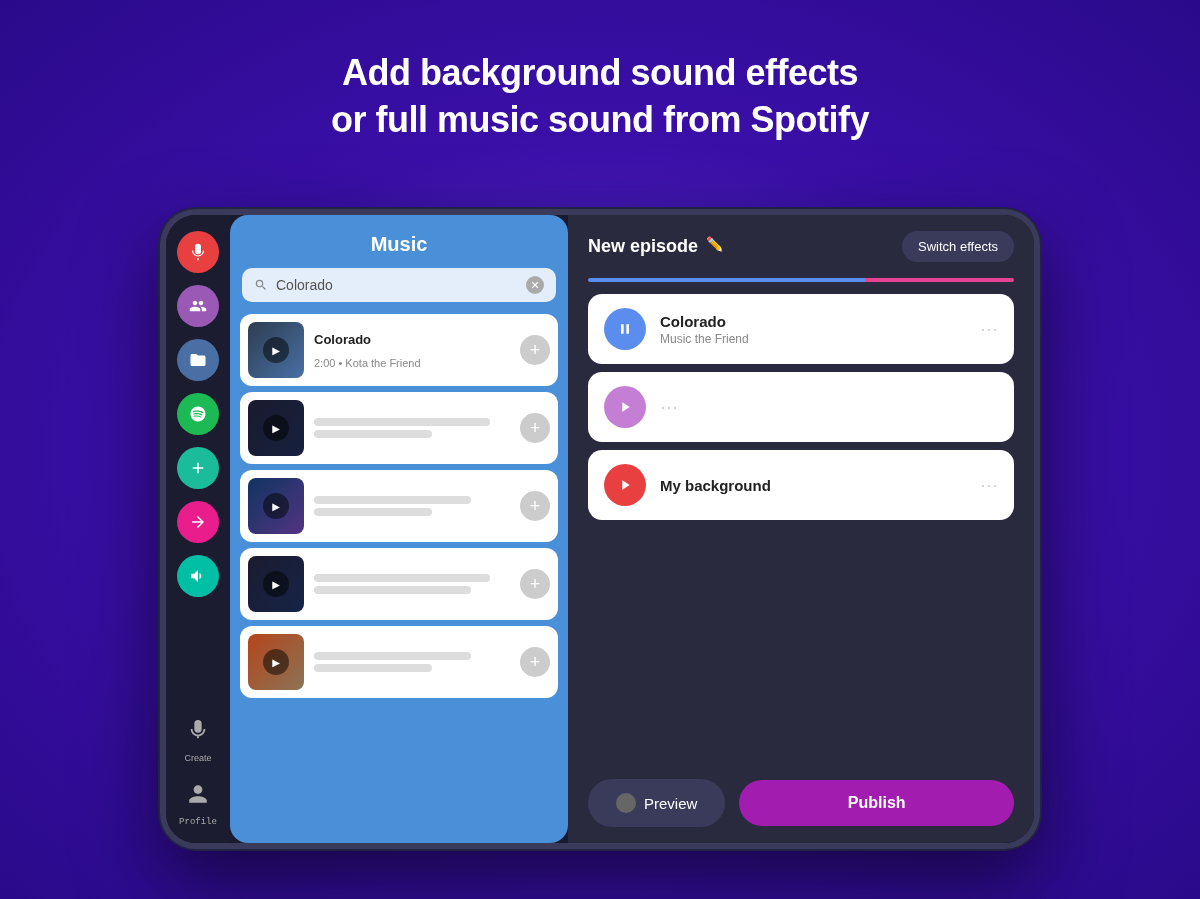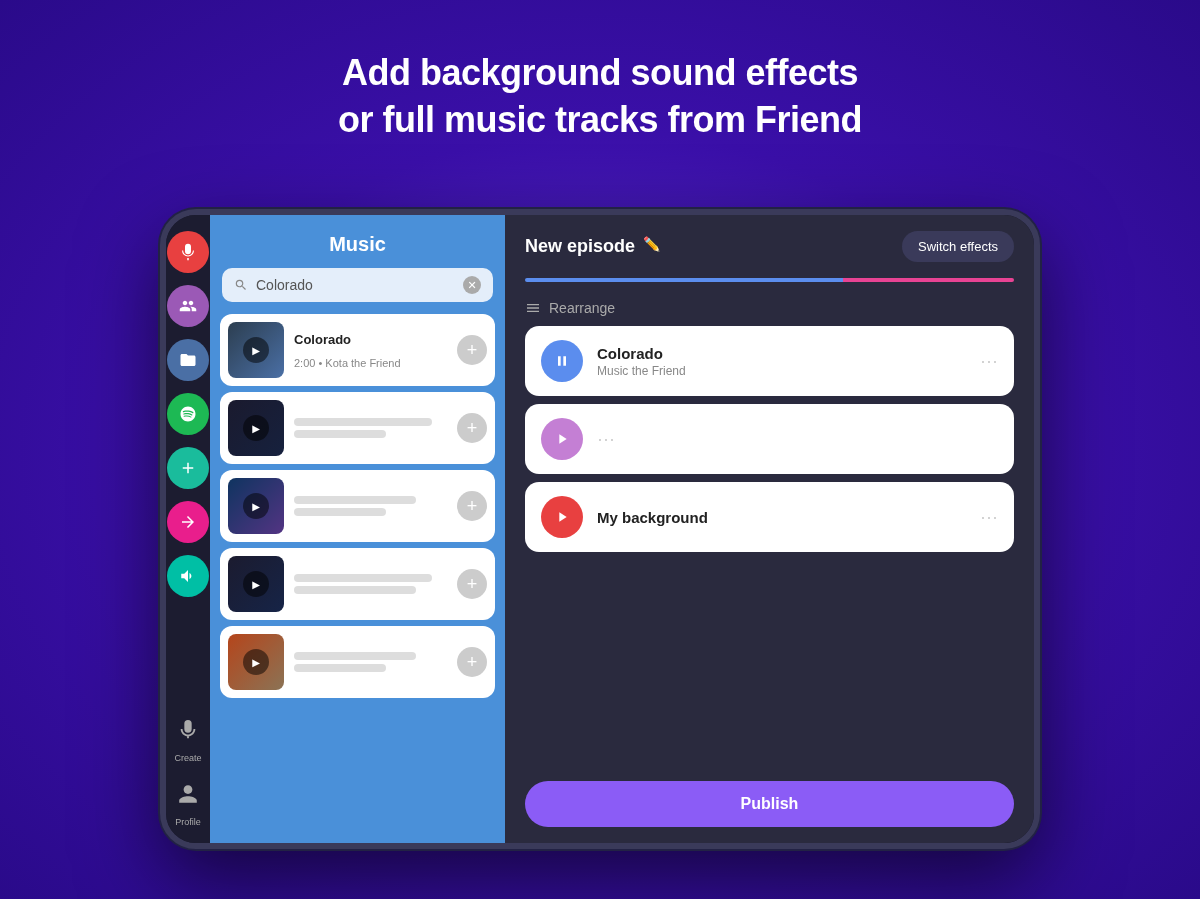--- a/index.html
+++ b/index.html
@@ -33,21 +33,21 @@
       border-radius: 36px;
       border: 6px solid #3a3a5a;
       box-shadow: 0 0 0 2px #222244, 0 30px 80px rgba(0,0,0,0.6);
       overflow: hidden;
       display: flex;
       position: relative;
     }
 
     
     .sidebar {
-      width: 44px;
+      width: 64px;
       background: #1c1c30;
       display: flex;
       flex-direction: column;
       align-items: center;
       padding: 16px 0;
       gap: 12px;
       flex-shrink: 0;
     }
 
     .sidebar-icon {
@@ -90,26 +90,27 @@
       color: #fff;
     }
 
     .sidebar-label {
       font-size: 9px;
       color: #aaa;
     }
 
     
     .music-panel {
-      width: 295px;
+      width: 338px;
       background: #4a90d9;
       display: flex;
       flex-direction: column;
       flex-shrink: 0;
       overflow: hidden;
+      border-radius: 18px;
     }
 
     .music-header {
       padding: 18px 16px 12px;
       text-align: center;
     }
 
     .music-title {
       color: #fff;
       font-size: 20px;
@@ -385,21 +386,21 @@
     }
 
     .preview-icon {
       width: 20px;
       height: 20px;
       background: #666;
       border-radius: 50%;
     }
 
     .publish-btn {
-      background: #8b5cf6;
+      background: #a21caf;
       color: #fff;
       border: none;
       border-radius: 24px;
       padding: 14px 36px;
       font-size: 16px;
       font-weight: 600;
       cursor: pointer;
       flex: 1;
     }
 
@@ -411,21 +412,21 @@
     .ic-teal { background: #1abc9c; }
     .ic-pink { background: #e91e8c; }
     .ic-teal2 { background: #00bfa5; }
   </style>
 </head>
 <body>
 
 <div style="text-align:center;margin-bottom:28px;">
   <div class="headline">
     <span>Add background sound effects</span><br>
-    <span>or full music tracks from Friend</span>
+    <span>or full music sound from Spotify</span>
   </div>
 </div>
 
 <div class="tablet-frame">
 
   <div class="sidebar">
     <div class="sidebar-icon ic-red">
       <svg width="18" height="18" viewBox="0 0 24 24" fill="white">
           <path d="M12 1a4 4 0 0 1 4 4v6a4 4 0 0 1-8 0V5a4 4 0 0 1 4-4zm6.5 9H20a8 8 0 0 1-16 0h1.5a6.5 6.5 0 0 0 13 0zM11 23v-3h2v3h-2z"></path>
         </svg>
@@ -463,21 +464,21 @@
     </div>
     <div class="sidebar-bottom">
       <div class="sidebar-bottom-item">
         <div class="sidebar-bottom-icon">
           <svg width="22" height="22" viewBox="0 0 24 24" fill="#aaa">
               <path d="M12 1a4 4 0 0 1 4 4v6a4 4 0 0 1-8 0V5a4 4 0 0 1 4-4zm0 16c3.31 0 6-2.69 6-6h2c0 4.42-3.58 8-8 8s-8-3.58-8-8h2c0 3.31 2.69 6 6 6zm-1 2v2h2v-2h-2z"></path>
             </svg>
         </div>
         <span class="sidebar-label">Create</span>
       </div>
-      <div class="sidebar-bottom-item" style="margin-top:6px;">
+      <div class="sidebar-bottom-item" style="margin-top:6px;font-family:Liberation Mono, monospace;">
         <div class="sidebar-bottom-icon">
           <svg width="22" height="22" viewBox="0 0 24 24" fill="#aaa">
               <path d="M12 12c2.7 0 4.8-2.1 4.8-4.8S14.7 2.4 12 2.4 7.2 4.5 7.2 7.2 9.3 12 12 12zm0 2.4c-3.2 0-9.6 1.6-9.6 4.8v2.4h19.2v-2.4c0-3.2-6.4-4.8-9.6-4.8z"></path>
             </svg>
         </div>
         <span class="sidebar-label">Profile</span>
       </div>
     </div>
   </div>
 
@@ -555,26 +556,20 @@
     <div class="episode-header">
       <div class="episode-title-group">
         <span class="episode-title">New episode</span>
         <span class="edit-icon">✏️</span>
       </div>
       <button class="switch-episode-btn">Switch effects</button>
     </div>
     <div class="progress-bar-container">
       <div class="progress-bar"></div>
     </div>
-    <div class="rearrange-row">
-      <svg width="16" height="16" viewBox="0 0 24 24" fill="#aaa">
-          <path d="M3 18h18v-2H3v2zm0-5h18v-2H3v2zm0-7v2h18V6H3z"></path>
-        </svg>
-      <span>Rearrange</span>
-    </div>
     <div class="tracks-list">
 
       <div class="track-item">
         <div class="track-play blue">
           <svg width="16" height="16" viewBox="0 0 24 24" fill="white">
               <path d="M6 19h4V5H6v14zm8-14v14h4V5h-4z"></path>
             </svg>
         </div>
         <div class="track-info">
           <div class="track-name">Colorado</div>
@@ -598,17 +593,21 @@
               <path d="M8 5v14l11-7z"></path>
             </svg>
         </div>
         <div class="track-info">
           <div class="track-name">My background</div>
         </div>
         <div class="track-menu">···</div>
       </div>
     </div>
     <div class="episode-footer">
+      <button class="preview-btn">
+        <div class="preview-icon"></div>
+        <span>Preview</span>
+      </button>
       <button class="publish-btn">Publish</button>
     </div>
   </div>
 
 </div>
 
 </body></html>

